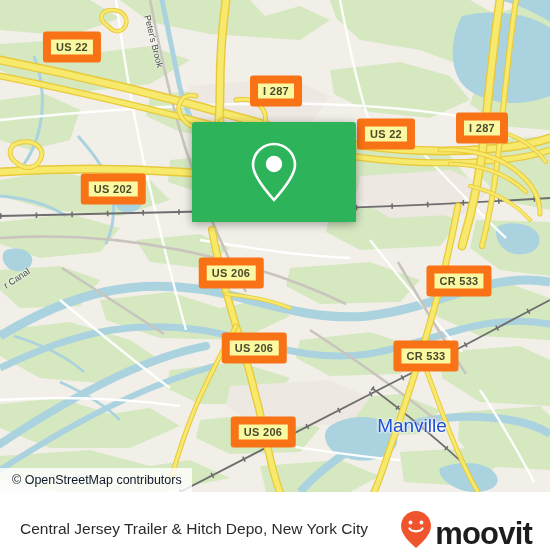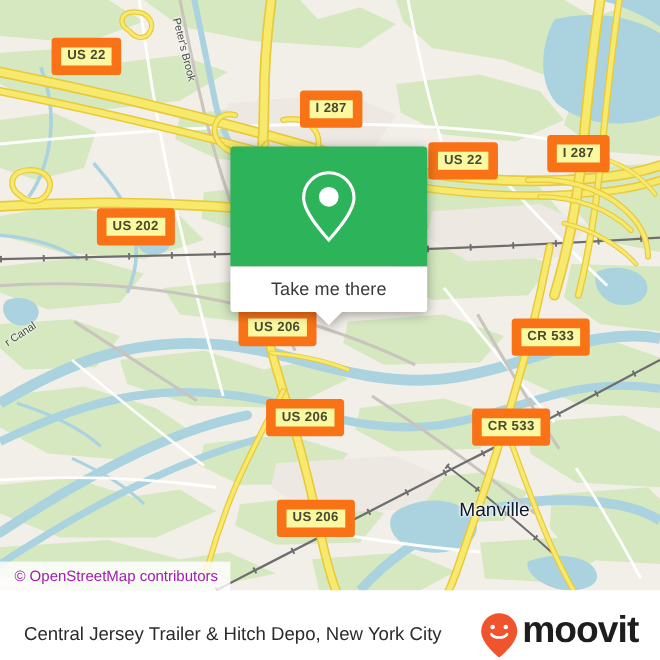--- a/index.html
+++ b/index.html
@@ -38,22 +38,22 @@
     padding: 1px 5px 2px 5px;
     white-space: nowrap;
     line-height: 12px;
     transform: translate(-50%, -50%);
     z-index: 14;
   }
 
   
   .placelabel {
     position: absolute;
-    color: #0f172a;
-    font-size: 16px;
+    color: #1d4ed8;
+    font-size: 19px;
     white-space: nowrap;
     transform: translate(-50%, -50%);
     z-index: 13;
     text-shadow: 0 0 3px #fff, 0 0 3px #fff, 0 0 2px #fff;
   }
   .waterlabel {
     position: absolute;
     color: #4a4a4a;
     font-size: 9px;
     white-space: nowrap;
@@ -99,21 +99,21 @@
 
   
   #attribution {
     position: absolute;
     left: 0; top: 468px;
     height: 24px;
     padding: 0 10px 0 12px;
     display: flex; align-items: center;
     background: rgba(255,255,255,.80);
     font-size: 12.5px;
-    color: #a21caf;
+    color: #0f172a;
     z-index: 50;
     white-space: nowrap;
   }
 
   
   #footer {
     position: absolute;
     left: 0; top: 492px;
     width: 550px; height: 74px;
     background: #ffffff;
@@ -123,21 +123,21 @@
   #footer-title {
     margin-left: 20px;
     font-size: 15.5px;
     color: #2b2b2b;
     white-space: nowrap;
   }
   #brand {
     position: absolute;
     right: 18px; top: 50%;
     transform: translateY(-50%);
-    display: flex; align-items: flex-start; gap: 2px;
+    display: flex; align-items: flex-end; gap: 2px;
   }
   #brand-wordmark {
     font-size: 31px;
     font-weight: bold;
     color: #1d1d1d;
     letter-spacing: -0.8px;
     line-height: 31px;
   }
 </style>
 </head>
@@ -350,24 +350,20 @@
     <div class="shield" style="left:426px; top:356px;"><span>CR 533</span></div>
     <div class="shield" style="left:263px; top:432px;"><span>US 206</span></div>
 
     <div id="popup">
       <div id="popup-top">
         <svg width="56" height="66" viewBox="0 0 56 66">
           <path d="M28 5 C16.4 5 7 14.4 7 26 C7 37 20 52 28 61 C36 52 49 37 49 26 C49 14.4 39.6 5 28 5 Z" fill="none" stroke="#ffffff" stroke-width="2.6"></path>
           <circle cx="28" cy="25" r="8.2" fill="#ffffff"></circle>
         </svg>
       </div>
-      <div id="popup-bottom">
-        <span id="popup-cta">Take me there</span>
-        <div id="popup-tail"></div>
-      </div>
     </div>
 
     <div id="attribution">
       <span>© OpenStreetMap contributors</span>
     </div>
   </div>
 
   <div id="footer">
     <span id="footer-title">Central Jersey Trailer &amp; Hitch Depo, New York City</span>
 

